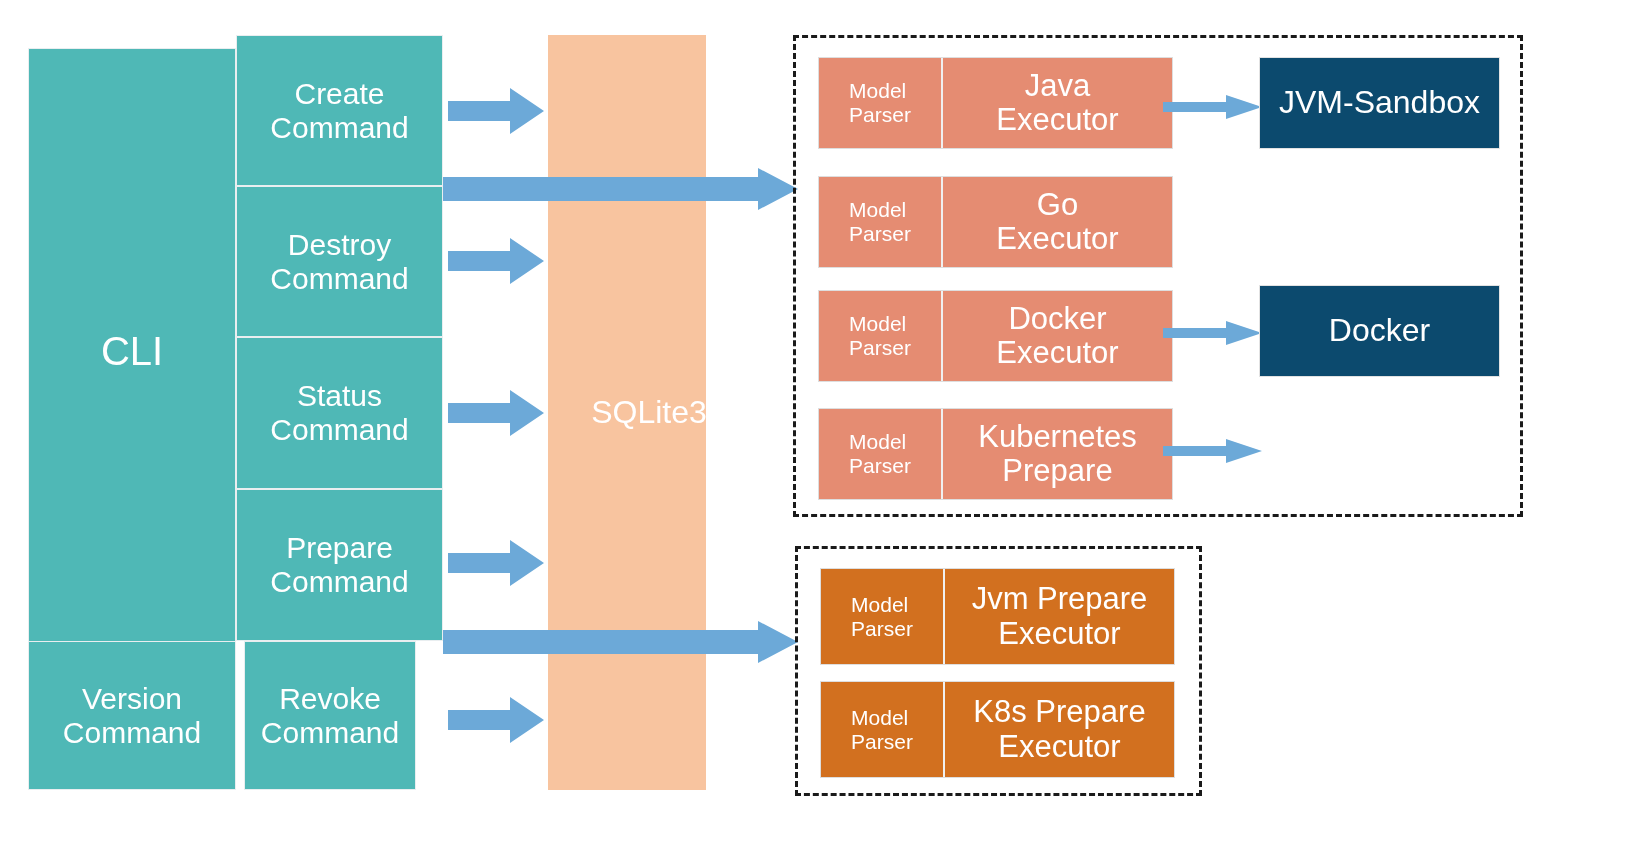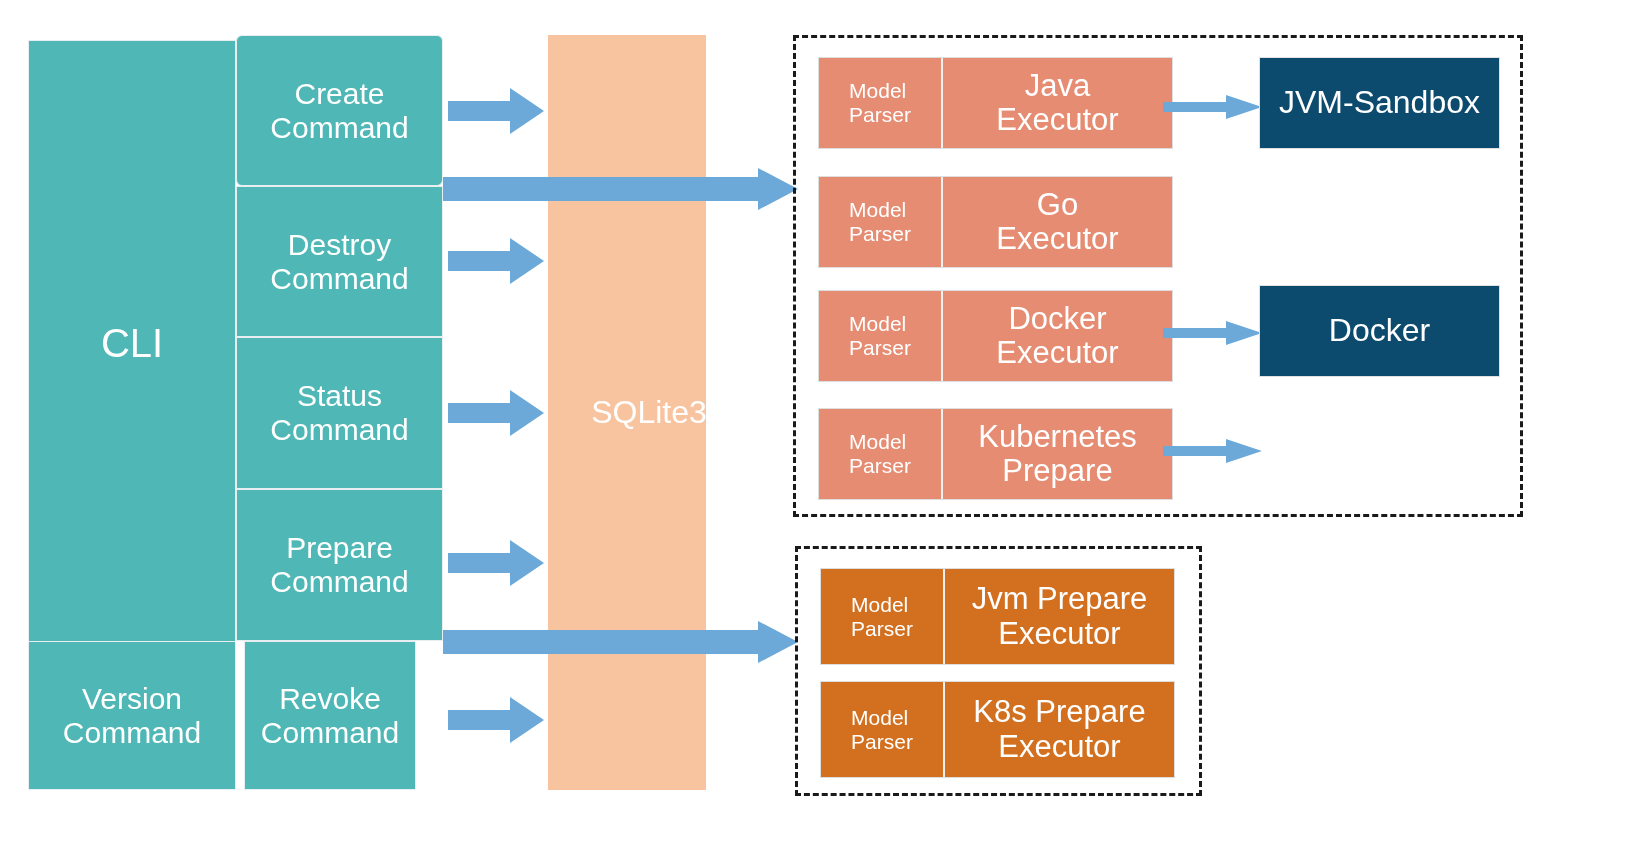--- a/index.html
+++ b/index.html
@@ -97,26 +97,26 @@
   .arrow {
     position: absolute;
     overflow: visible;
   }
 </style>
 </head>
 <body>
 
 <div id="canvas">
 
-  <div class="box teal cli-main" style="left:28px; top:40px; width:208px; height:606px;">CLI</div>
+  <div class="box teal cli-main" style="left:28px; top:48px; width:208px; height:606px;">CLI</div>
 
   <div class="box teal cmd" style="left:28px; top:641px; width:208px; height:149px;">Version
 Command</div>
 
-  <div class="box teal cmd" style="left:236px; top:35px; width:207px; height:151px;border-radius:6px;">Create
+  <div class="box teal cmd" style="left:236px; top:35px; width:207px; height:151px;">Create
 Command</div>
 
   <div class="box teal cmd" style="left:236px; top:186px; width:207px; height:151px;">Destroy
 Command</div>
 
   <div class="box teal cmd" style="left:236px; top:337px; width:207px; height:152px;">Status
 Command</div>
 
   <div class="box teal cmd" style="left:236px; top:489px; width:207px; height:152px;">Prepare
 Command</div>

